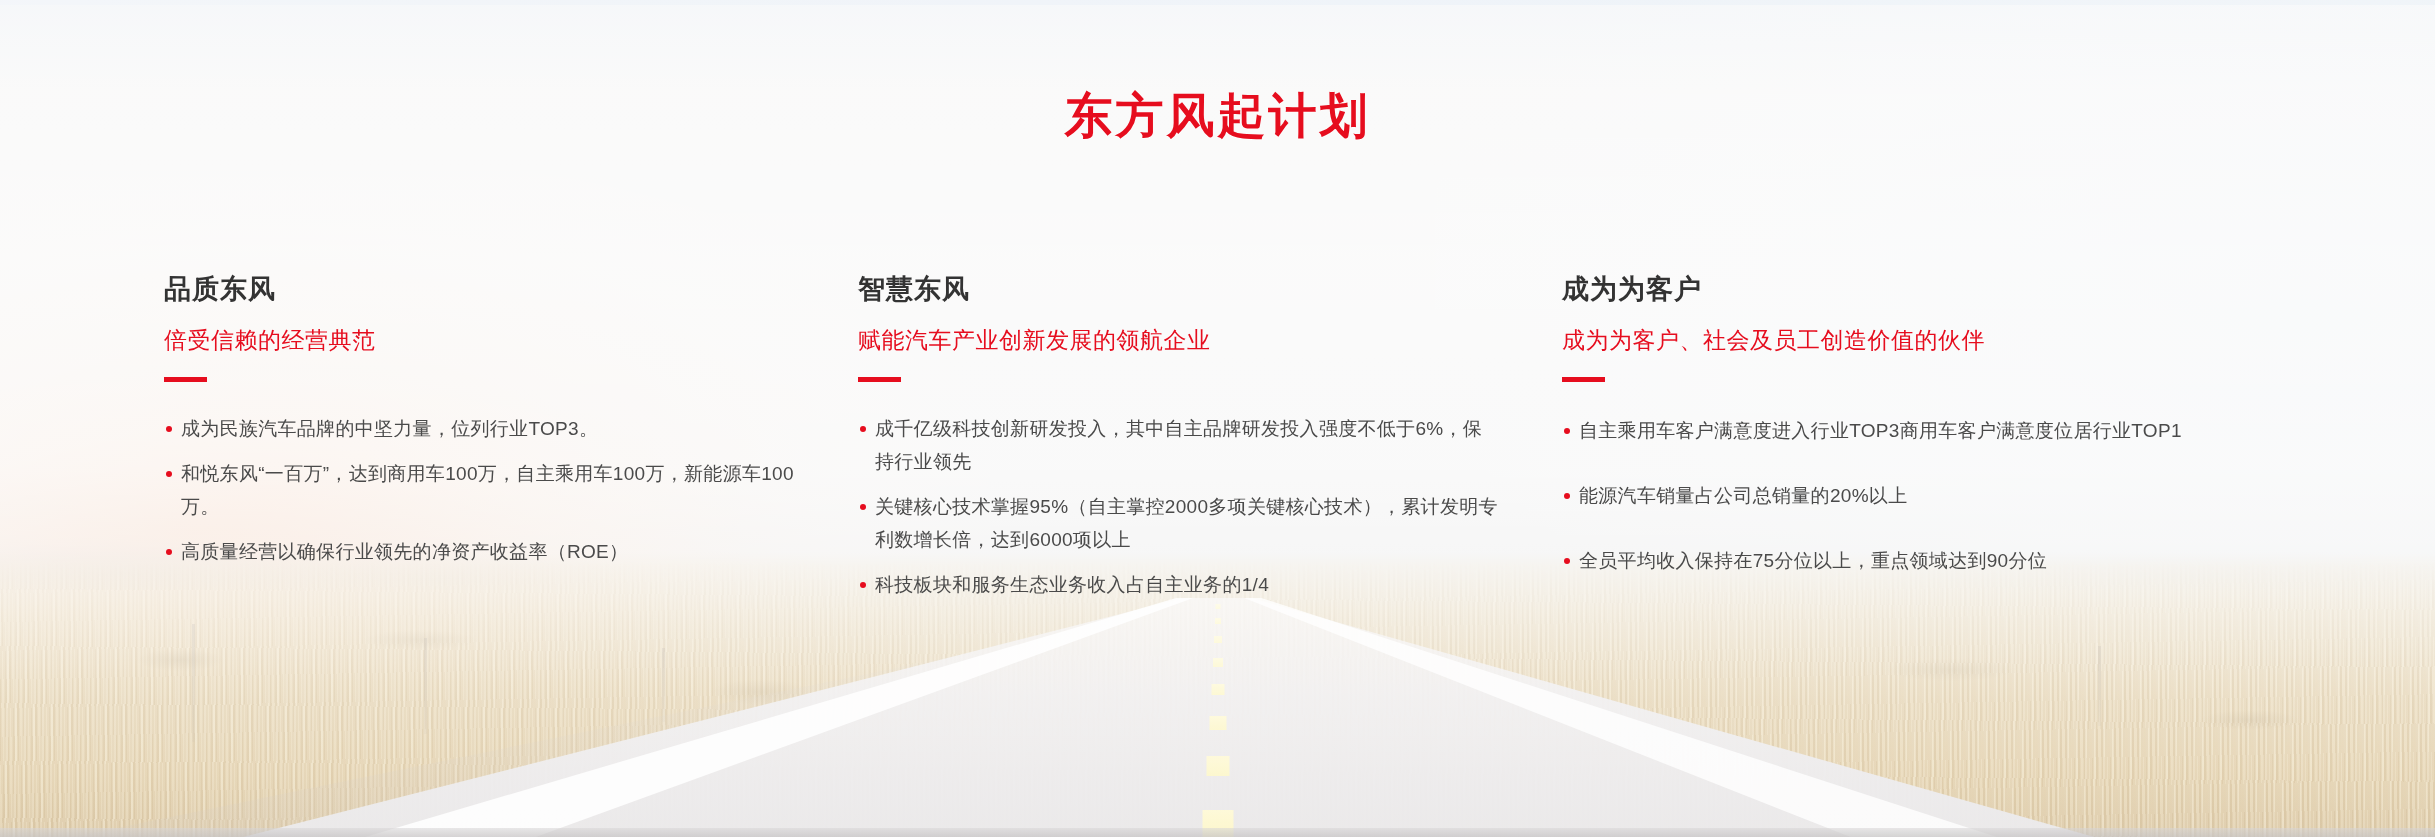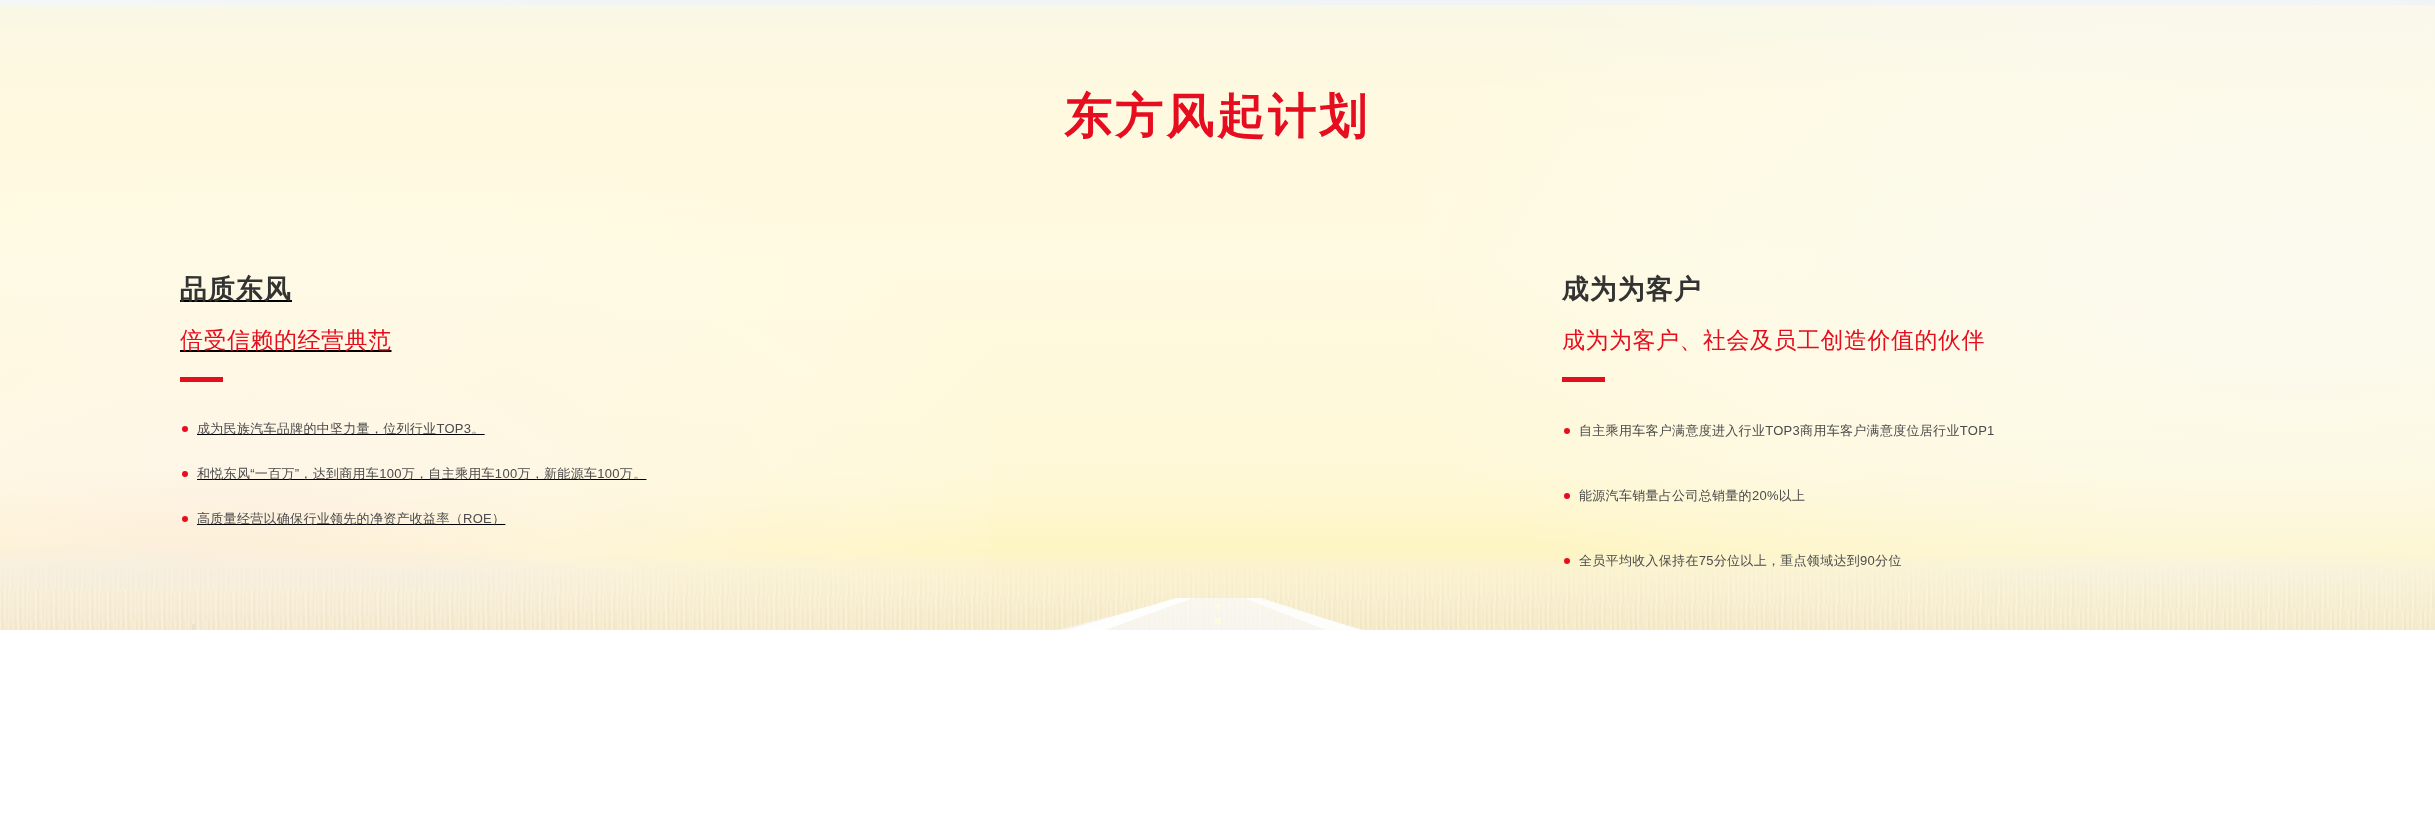--- a/index.html
+++ b/index.html
@@ -9,23 +9,23 @@
     width:2435px;
     height:837px;
     overflow:hidden;
     background:#ffffff;
     font-family:"Liberation Sans","DejaVu Sans",sans-serif;
   }
 
   .stage {
     position:relative;
     width:2435px;
-    height:630px;
+    height:837px;
     overflow:hidden;
-    background:#fde047;
+    background:#e5e5e5;
   }
 
   
   .bg { position:absolute; inset:0; overflow:hidden; }
 
   
   .bg-sky-strip{
     position:absolute; left:0; top:0; width:100%; height:5px;
     background:linear-gradient(90deg,#cfd9e6 0%,#b9cade 25%,#a9c2dc 55%,#9dbcd9 80%,#8fb3d4 100%);
     opacity:.85;
@@ -193,21 +193,21 @@
 
   .columns{
     position:absolute;
     top:276px;
     left:0;
     width:100%;
     height:460px;
   }
 
   .col{ position:absolute; top:0; }
-  .col-0{ left:180px;  width:640px;text-decoration:underline; }
+  .col-0{ left:164px;  width:640px; }
   .col-1{ left:858px;  width:640px; }
   .col-2{ left:1562px; width:760px; }
 
   .col-heading{
     font-size:27px;
     font-weight:bold;
     color:#333333;
     letter-spacing:1px;
     line-height:1;
     margin-bottom:26px;
@@ -225,21 +225,21 @@
     width:43px;
     height:5px;
     background:#E60D1E;
     margin-bottom:30px;
   }
 
   .bullets{ list-style:none; }
   .bullet{
     position:relative;
     padding-left:17px;
-    font-size:13px;
+    font-size:19px;
     line-height:33px;
     color:#4a4a4a;
     letter-spacing:.3px;
     margin-bottom:12px;
   }
   .bullet::before{
     content:"";
     position:absolute;
     left:2px;
     top:14px;
@@ -302,20 +302,30 @@
         <div class="col-heading">品质东风</div>
         <div class="col-subtitle">倍受信赖的经营典范</div>
         <div class="col-rule"></div>
         <ul class="bullets">
           <li class="bullet">成为民族汽车品牌的中坚力量，位列行业TOP3。</li>
           <li class="bullet">和悦东风“一百万”，达到商用车100万，自主乘用车100万，新能源车100万。</li>
           <li class="bullet">高质量经营以确保行业领先的净资产收益率（ROE）</li>
         </ul>
       </div>
 
+      <div class="col col-1">
+        <div class="col-heading">智慧东风</div>
+        <div class="col-subtitle">赋能汽车产业创新发展的领航企业</div>
+        <div class="col-rule"></div>
+        <ul class="bullets">
+          <li class="bullet">成千亿级科技创新研发投入，其中自主品牌研发投入强度不低于6%，保持行业领先</li>
+          <li class="bullet">关键核心技术掌握95%（自主掌控2000多项关键核心技术），累计发明专利数增长倍，达到6000项以上</li>
+          <li class="bullet">科技板块和服务生态业务收入占自主业务的1/4</li>
+        </ul>
+      </div>
 
       <div class="col col-2">
         <div class="col-heading">成为为客户</div>
         <div class="col-subtitle">成为为客户、社会及员工创造价值的伙伴</div>
         <div class="col-rule"></div>
         <ul class="bullets">
           <li class="bullet">自主乘用车客户满意度进入行业TOP3商用车客户满意度位居行业TOP1</li>
           <li class="bullet">能源汽车销量占公司总销量的20%以上</li>
           <li class="bullet">全员平均收入保持在75分位以上，重点领域达到90分位</li>
         </ul>

